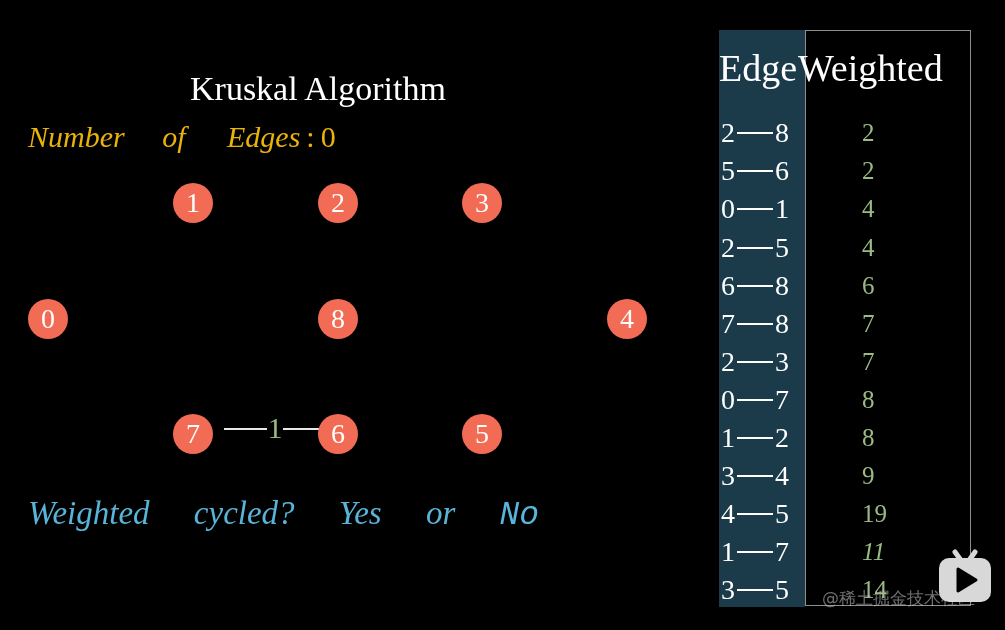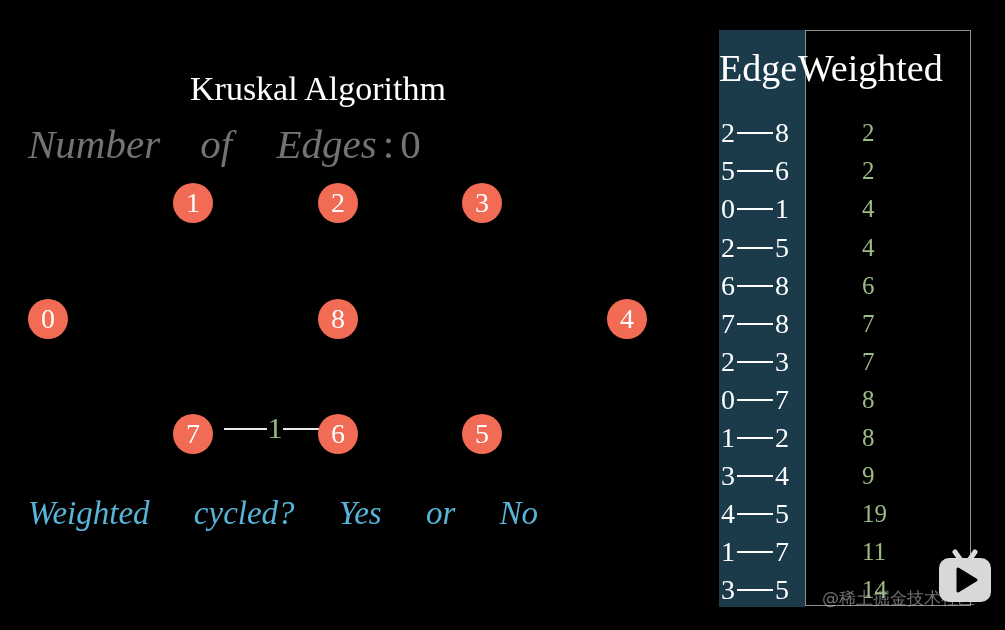--- a/index.html
+++ b/index.html
@@ -21,23 +21,23 @@
       top: 70px;
       font-size: 34px;
       font-family: "Liberation Serif", "DejaVu Serif", serif;
       color: #ffffff;
       white-space: nowrap;
     }
     .edge-count {
       position: absolute;
       left: 28px;
       top: 120px;
-      font-size: 41px;
-      font-family: "Liberation Serif", "DejaVu Serif", serif;
-      color: #737373;
+      font-size: 30px;
+      font-family: "Liberation Serif", "DejaVu Serif", serif;
+      color: #eab308;
       white-space: nowrap;
     }
     .edge-count .it { font-style: italic; }
     .edge-count .w1 { margin-right: 30px; }
     .edge-count .w2 { margin-right: 34px; }
     .edge-count .val { font-style: normal; }
 
     .node {
       position: absolute;
       width: 40px;
@@ -70,21 +70,21 @@
       position: absolute;
       left: 28px;
       top: 495px;
       font-size: 33px;
       font-family: "Liberation Serif", "DejaVu Serif", serif;
       font-style: italic;
       color: #58b4d8;
       white-space: nowrap;
     }
     .cycle-question span { margin-right: 36px; }
-    .cycle-question span:last-child { margin-right: 0; }
+    .cycle-question span:last-child { margin-right: 0; font-family: Liberation Mono, monospace; }
 
     
     .edge-col {
       position: absolute;
       left: 719px;
       top: 30px;
       width: 86px;
       height: 577px;
       background: #1b3b4b;
     }
@@ -289,21 +289,21 @@
       <span class="dash"></span>
       <span>5</span>
     </div>
   <div class="row-weight" style="top: 514px;">19</div>
 
   <div class="row-edge" style="top: 552px;">
       <span>1</span>
       <span class="dash"></span>
       <span>7</span>
     </div>
-  <div class="row-weight" style="top: 552px;">11</div>
+  <div class="row-weight" style="top: 552px; font-style: italic;">11</div>
 
   <div class="row-edge" style="top: 590px;">
       <span>3</span>
       <span class="dash"></span>
       <span>5</span>
     </div>
   <div class="row-weight" style="top: 590px;">14</div>
 </div>
 
 <div class="watermark">@稀土掘金技术社区</div>

